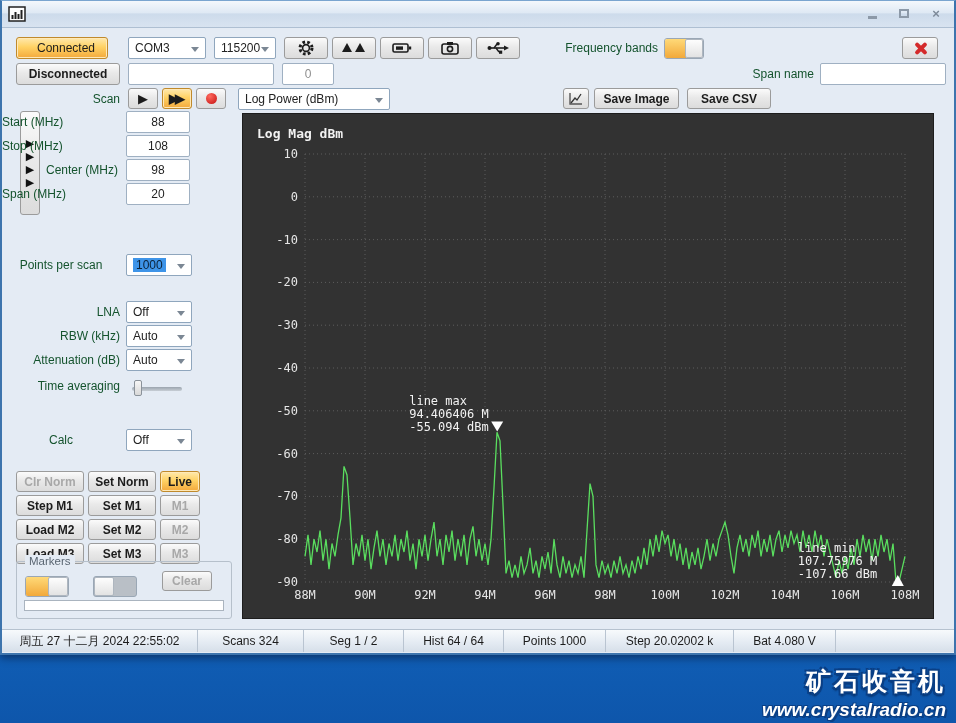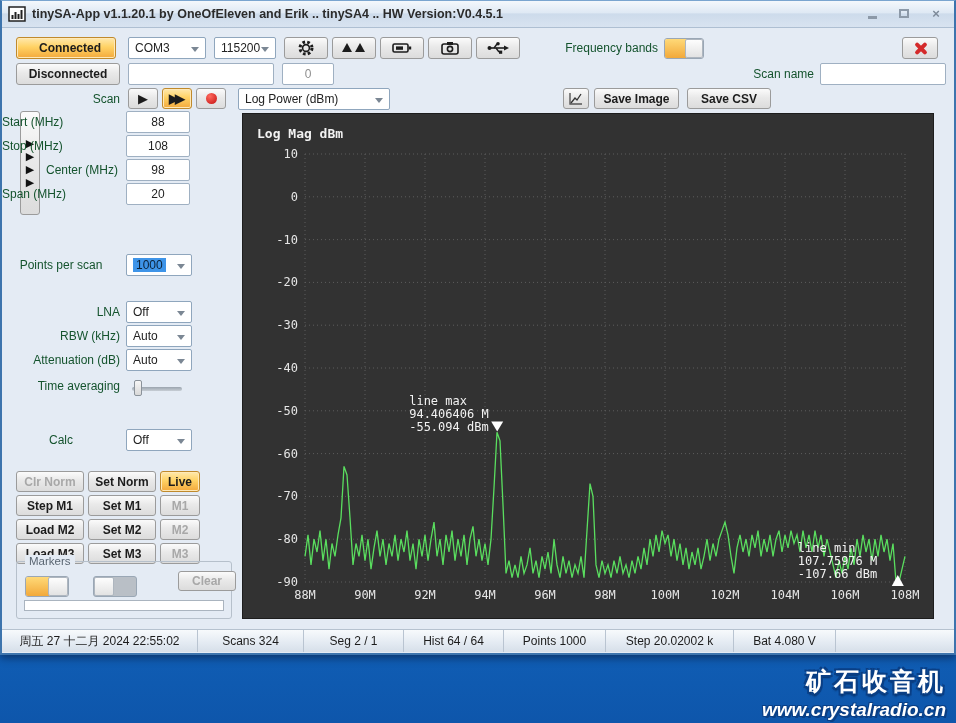--- a/index.html
+++ b/index.html
@@ -51,21 +51,21 @@
     background:#e8e8e8; overflow:hidden; }
   .toggle .track-on { position:absolute; left:0; top:0; width:55%; height:100%;
     background:linear-gradient(180deg,#ffd978,#f2a93a); }
   .toggle .knob { position:absolute; top:0; width:48%; height:100%;
     background:linear-gradient(180deg,#fdfdfd,#e3e3e3); border:1px solid #aeb6bf; border-radius:2px; }
   .toggle.on .knob { right:0; }
   .toggle.off .knob { left:0; }
   .toggle.off { background:#b9bfc6; }
 
   
-  #btn-connected { left:14px; top:9px; width:100px; font-weight:700;padding-left:8px; }
+  #btn-connected { left:14px; top:9px; width:92px; font-weight:400;padding-left:8px; }
   #combo-com     { left:126px; top:9px; width:78px; }
   #combo-baud    { left:212px; top:9px; width:62px; }
   .iconbtn { position:absolute; top:9px; width:44px; height:22px; }
   #btn-freqbands-toggle { left:662px; top:10px; }
   #lbl-freqbands { left:520px; top:13px; width:136px; text-align:right; }
   #btn-close-x { left:900px; top:9px; width:36px; }
   .xglyph { position:relative; width:14px; height:14px; }
   .xglyph:before,.xglyph:after { content:""; position:absolute; left:6px; top:0; width:4px; height:15px;
     background:#d42a2a; border-radius:2px; }
   .xglyph:before { transform:rotate(45deg); } .xglyph:after { transform:rotate(-45deg); }
@@ -107,21 +107,21 @@
   .slider .handle { position:absolute; left:2px; top:0; width:8px; height:16px;
     background:linear-gradient(180deg,#f6f6f6,#d8d8d8); border:1px solid #8a929a; border-radius:2px; }
   #lbl-calc { left:0px; top:405px; width:118px; text-align:center; }
   #combo-calc { left:124px; top:401px; width:66px; }
 
   .norm-btn { height:21px; }
   .markers-group { position:absolute; left:14px; top:533px; width:216px; height:58px;
     border:1px solid #b6c0cb; border-radius:3px; }
   .markers-legend { position:absolute; left:8px; top:-7px; background:#e4ebf4; padding:0 4px;
     font-size:11.5px; color:#5a6672; }
-  #btn-clear { left:160px; top:543px; width:58px; height:20px;margin-left:16px; }
+  #btn-clear { left:160px; top:543px; width:50px; height:20px; }
   .marker-strip { position:absolute; left:22px; top:572px; width:200px; height:11px;
     background:#ffffff; border:1px solid #aab4bf; }
 
   
   .chart-panel { position:absolute; left:240px; top:85px; width:692px; height:506px;
     background:#323232; border:1px solid #1d1d1d; }
   .grid { stroke:#5d5d5d; stroke-width:1; stroke-dasharray:1 3; }
   .tick { fill:#e6e6e6; font:12px "DejaVu Sans Mono", monospace; }
   .ctitle { fill:#f2f2f2; font:700 13px "DejaVu Sans Mono", monospace; }
   .ann { fill:#f2f2f2; font:12px "DejaVu Sans Mono", monospace; }
@@ -145,21 +145,20 @@
 
 <div class="app-window">
   <div class="titlebar">
     <svg width="18" height="16">
       <rect x="1" y="1" width="16" height="14" fill="#ffffff" stroke="#222" stroke-width="1.5"></rect>
       <rect x="3.5" y="9" width="2" height="4" fill="#222"></rect>
       <rect x="6.5" y="6" width="2" height="7" fill="#222"></rect>
       <rect x="9.5" y="8" width="2" height="5" fill="#222"></rect>
       <rect x="12.5" y="4" width="2" height="9" fill="#222"></rect>
     </svg>
-    <span class="title-text">tinySA-App v1.1.20.1 by OneOfEleven and Erik .. tinySA4 .. HW Version:V0.4.5.1</span>
     <div class="win-controls">
       <div class="win-btn">
           <div class="wb-min"></div>
         </div>
       <div class="win-btn">
           <div class="wb-max"></div>
         </div>
       <div class="win-btn">
           <span>×</span>
         </div>
@@ -221,21 +220,21 @@
       <div class="track-on"></div>
       <div class="knob"></div>
     </div>
     <div class="btn" id="btn-close-x">
       <div class="xglyph"></div>
     </div>
 
     <div class="btn" id="btn-disconnected">Disconnected</div>
     <input class="field" id="fld-command" value="" style="">
     <input class="field center" id="fld-zero" value="0" style="">
-    <div class="label" id="lbl-sweepname">Scan name</div>
+    <div class="label" id="lbl-sweepname">Span name</div>
     <input class="field" id="fld-sweepname" value="" style="">
 
     <div class="label" id="lbl-scan">Scan</div>
     <div class="btn" id="btn-play">
         <span>▶</span>
       </div>
     <div class="btn orange" id="btn-fast">
         <span>▶▶</span>
       </div>
     <div class="btn" id="btn-rec">
@@ -388,21 +387,21 @@
           <text class="ann" x="554.7927999999999" y="438">line min</text>
           <text class="ann" x="554.7927999999999" y="451">107.75976 M</text>
           <text class="ann" x="554.7927999999999" y="464">-107.66 dBm</text>
           <text class="ctitle" x="14" y="24">Log Mag dBm</text>
         </svg>
     </div>
 
     <div class="statusbar">
       <div class="status-cell" style="width:196px;">周五 27 十二月 2024 22:55:02</div>
       <div class="status-cell" style="width:106px;">Scans 324</div>
-      <div class="status-cell" style="width:100px;">Seg 2 / 1</div>
+      <div class="status-cell" style="width:100px;">Seg 1 / 2</div>
       <div class="status-cell" style="width:100px;">Hist 64 / 64</div>
       <div class="status-cell" style="width:102px;">Points 1000</div>
       <div class="status-cell" style="width:128px;">Step 20.02002 k</div>
       <div class="status-cell" style="width:102px;">Bat 4.080 V</div>
       <div class="status-cell" style="flex:1;border-right:none;"></div>
     </div>
 
   </div>
 </div>
 

